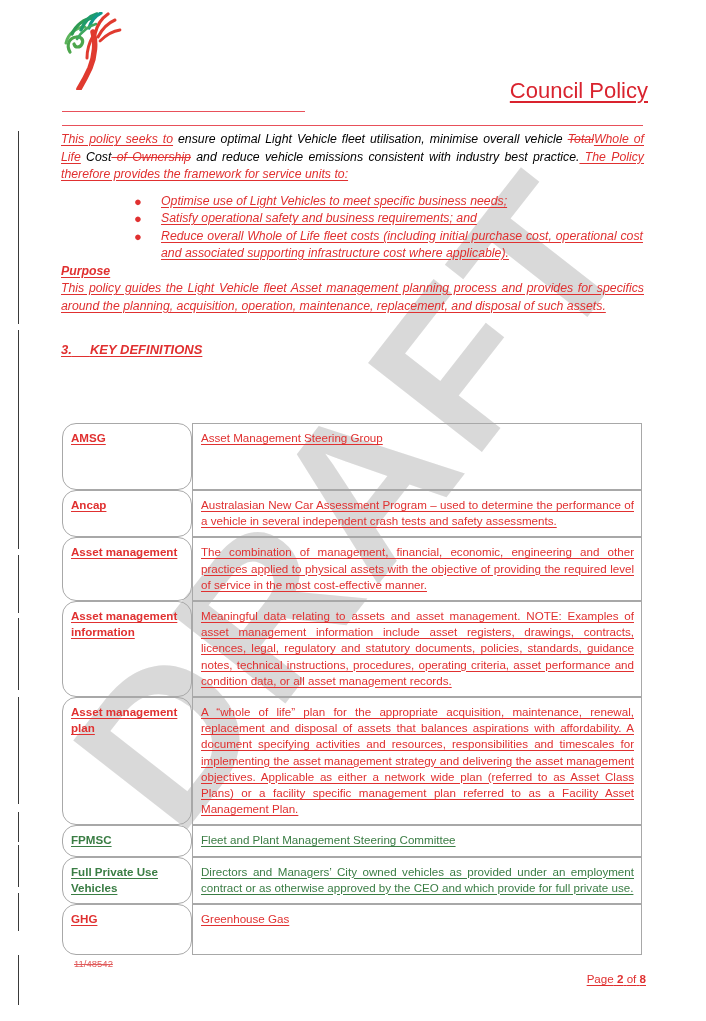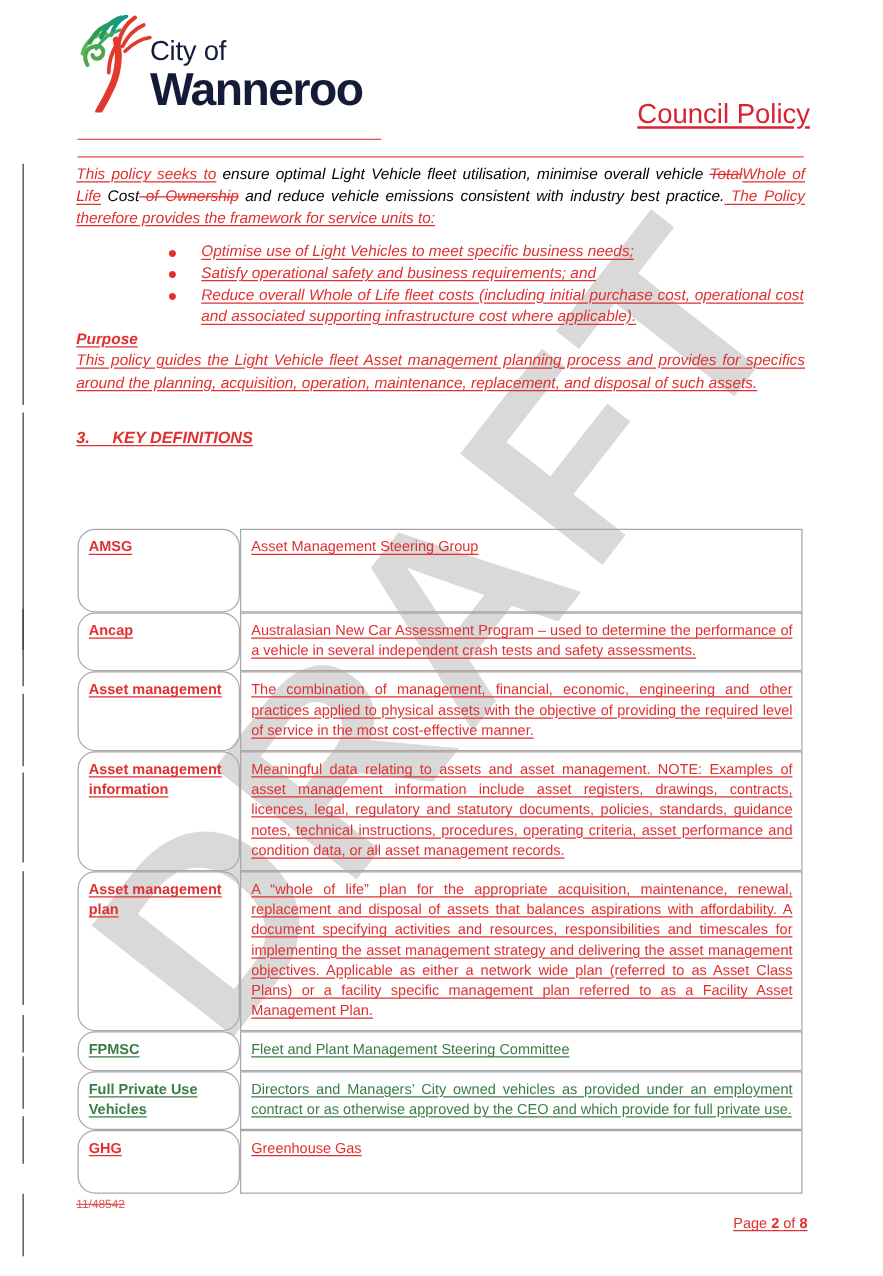--- a/index.html
+++ b/index.html
@@ -218,21 +218,21 @@
 
   
   #footer {
     position: absolute;
     left: 0;
     top: 958px;
     width: 706px;
   }
   #doc-ref {
     position: absolute;
-    left: 61px;
+    left: 74px;
     top: 0;
     font-size: 9.5px;
     color: #e05a5a;
     text-decoration: line-through;
     text-align: center;
   }
   #page-num {
     position: absolute;
     right: 60px;
     top: 14px;
@@ -266,24 +266,20 @@
           <path d="M27 16 C 29 9, 33 4, 39 1" fill="none" stroke="#119a8a" stroke-width="3.2" stroke-linecap="round"></path>
           <path d="M15 27 C 20 19, 27 14, 34 12" fill="none" stroke="#3fa85f" stroke-width="2.6" stroke-linecap="round"></path>
 
           <path d="M33 22 C 35 13, 40 6, 46 2" fill="none" stroke="#e03a2f" stroke-width="3.2" stroke-linecap="round"></path>
           <path d="M36 25 C 40 17, 46 11, 53 8" fill="none" stroke="#e03a2f" stroke-width="3" stroke-linecap="round"></path>
           <path d="M38 29 C 44 23, 51 19, 58 18" fill="none" stroke="#e03a2f" stroke-width="2.8" stroke-linecap="round"></path>
 
           <path d="M31 20 C 34 30, 33 44, 28 56 C 24 65, 20 72, 17 77" fill="none" stroke="#e03a2f" stroke-width="5.5" stroke-linecap="round"></path>
           <path d="M31 24 C 27 31, 25 38, 25 46" fill="none" stroke="#e03a2f" stroke-width="3" stroke-linecap="round"></path>
         </svg>
-        <div id="logo-words">
-          <span class="w1">City of</span>
-          <span class="w2">Wanneroo</span>
-        </div>
       </div>
 
       <div id="doc-title">Council Policy</div>
 
       <div class="hrule" id="hrule1"></div>
       <div class="hrule" id="hrule2"></div>
     </div>
 
     <div id="body-area">
 

